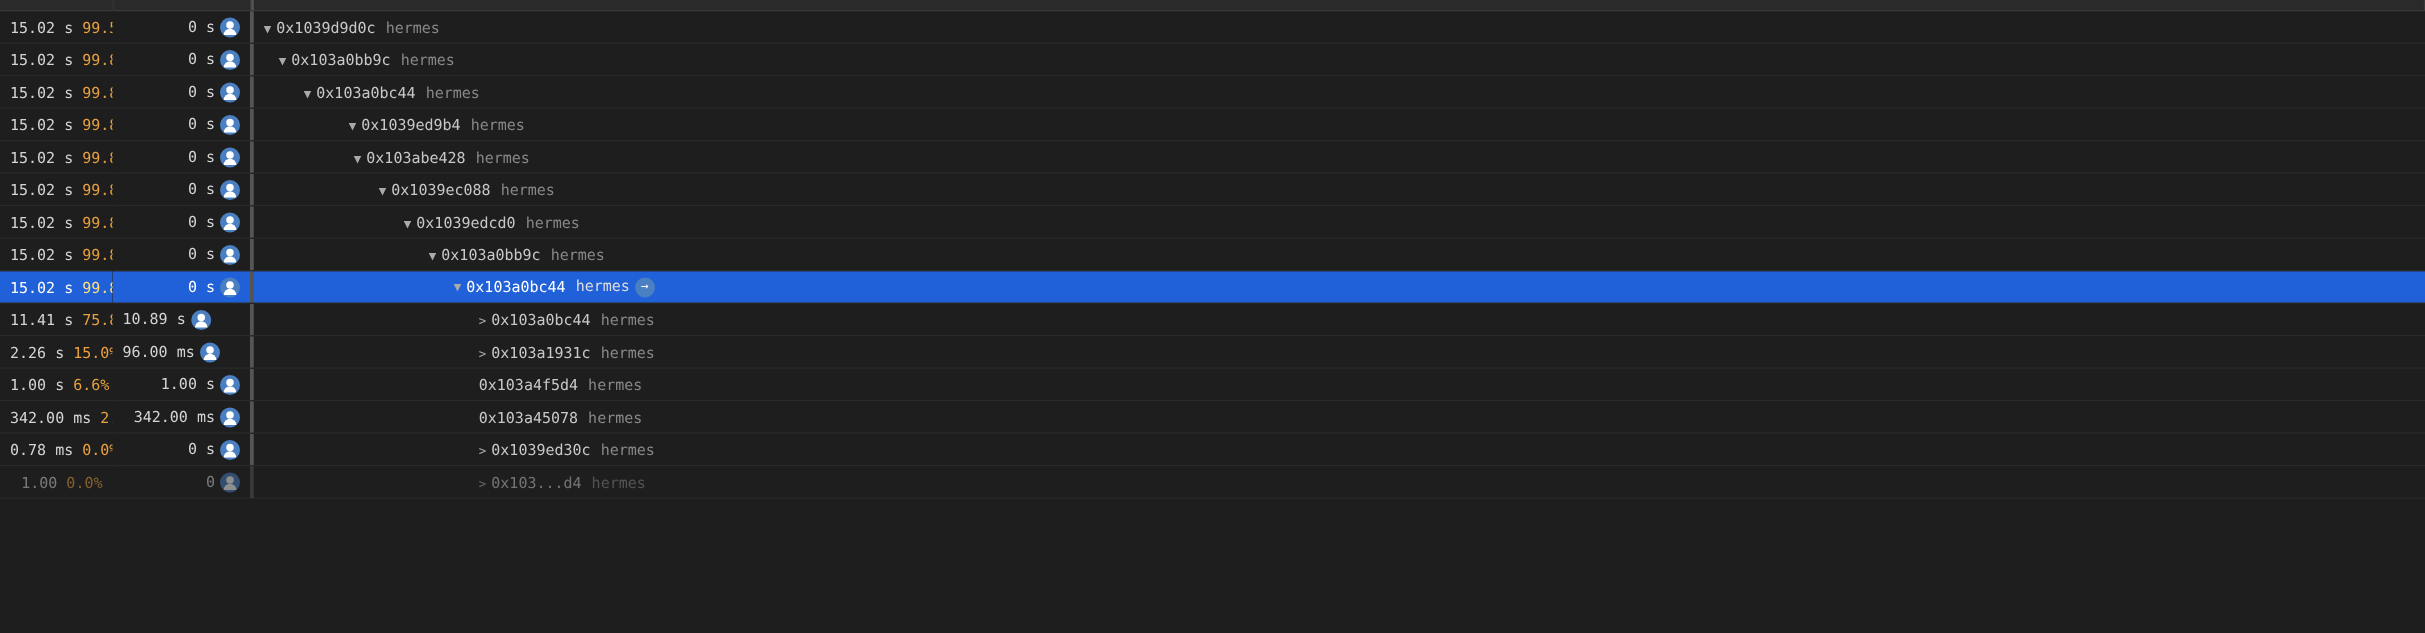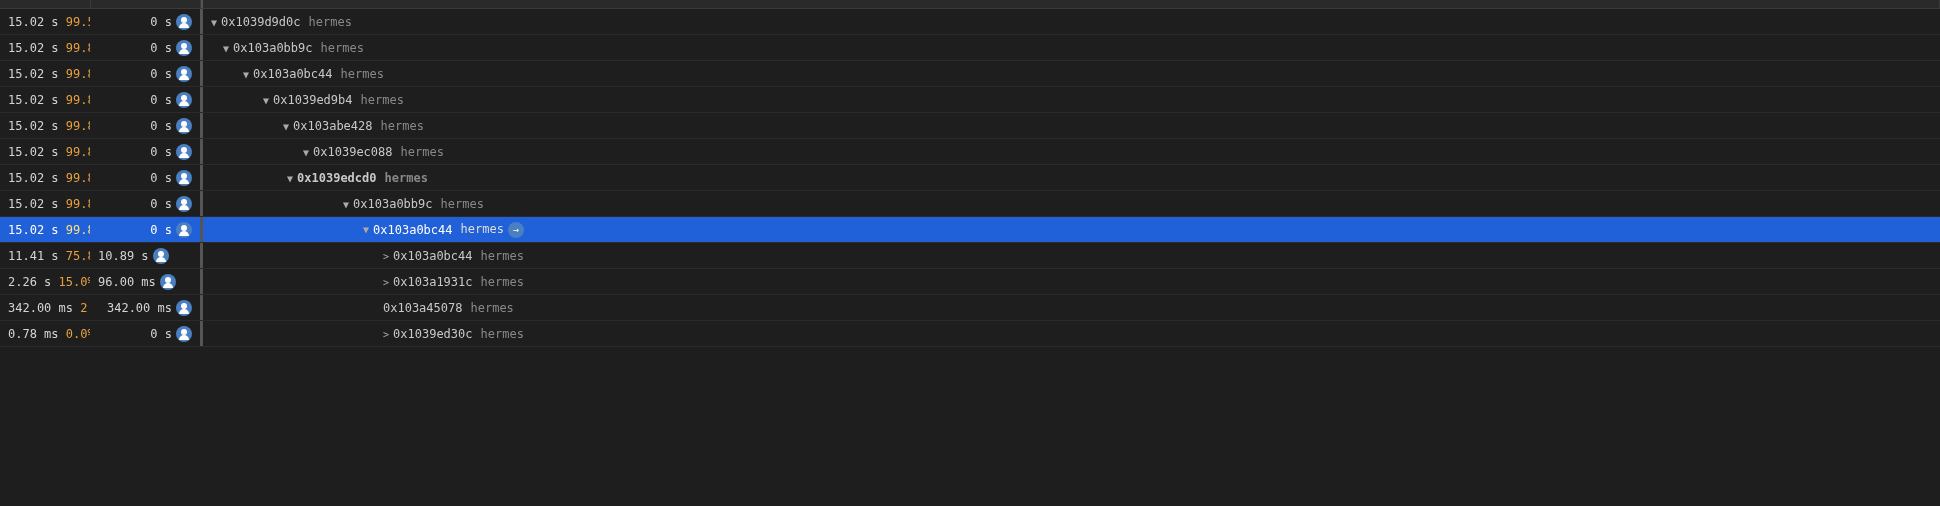--- a/index.html
+++ b/index.html
@@ -125,24 +125,24 @@
 
     .chevron {
       display: inline-block;
       margin-right: 4px;
       color: #aaaaaa;
       font-size: 10px;
     }
 
     .indent-1 { padding-left: 20px; }
     .indent-2 { padding-left: 40px; margin-left: 19px; }
-    .indent-3 { padding-left: 60px; margin-top: 14px; }
+    .indent-3 { padding-left: 76px; margin-top: 14px; }
     .indent-4 { padding-left: 80px; }
     .indent-5 { padding-left: 100px; margin-top: 19px; }
-    .indent-6 { padding-left: 84px; font-weight: bold; }
+    .indent-6 { padding-left: 120px; }
     .indent-7 { padding-left: 140px; }
     .indent-8 { padding-left: 160px; margin-left: 36px; }
     .indent-9 { padding-left: 180px; }
 
     .arrow-icon {
       display: inline-block;
       width: 16px;
       height: 16px;
       background-color: #4a7fc1;
       border-radius: 50%;
@@ -242,26 +242,38 @@
           <td class="divider-td"></td>
           <td class="indent-9"><span class="chevron">&gt;</span><span class="addr">0x103a0bc44</span><span class="lib-name">hermes</span></td>
         </tr>
         <tr>
           <td style="text-align: right;"><span>2.26 s </span><span class="percent">15.0%</span></td>
           <td style="text-align: left;"><span>96.00 ms</span><span class="user-icon"></span></td>
           <td class="divider-td"></td>
           <td class="indent-9"><span class="chevron">&gt;</span><span class="addr">0x103a1931c</span><span class="lib-name">hermes</span></td>
         </tr>
         <tr>
+          <td style="text-align: right;"><span>1.00 s </span><span class="percent">6.6%</span></td>
+          <td style="text-align: right;"><span>1.00 s</span><span class="user-icon"></span></td>
+          <td class="divider-td"></td>
+          <td class="indent-9"><span class="addr">0x103a4f5d4</span><span class="lib-name">hermes</span></td>
+        </tr>
+        <tr>
           <td style="text-align: right;"><span>342.00 ms </span><span class="percent">2.2%</span></td>
           <td style="text-align: right;"><span>342.00 ms</span><span class="user-icon"></span></td>
           <td class="divider-td"></td>
           <td class="indent-9"><span class="addr">0x103a45078</span><span class="lib-name">hermes</span></td>
         </tr>
         <tr>
           <td style="text-align: right;"><span>0.78 ms </span><span class="percent">0.0%</span></td>
           <td style="text-align: right;"><span>0 s</span><span class="user-icon"></span></td>
           <td class="divider-td"></td>
           <td class="indent-9"><span class="chevron">&gt;</span><span class="addr">0x1039ed30c</span><span class="lib-name">hermes</span></td>
+        </tr>
+        <tr style="opacity: 0.5;">
+          <td style="text-align: right;"><span>1.00 </span><span class="percent">0.0%</span></td>
+          <td style="text-align: right;"><span>0</span><span class="user-icon"></span></td>
+          <td class="divider-td"></td>
+          <td class="indent-9"><span class="chevron">&gt;</span><span class="addr">0x103...d4</span><span class="lib-name">hermes</span></td>
         </tr>
       </tbody>
   </table>
 </div>
 
 </body></html>

